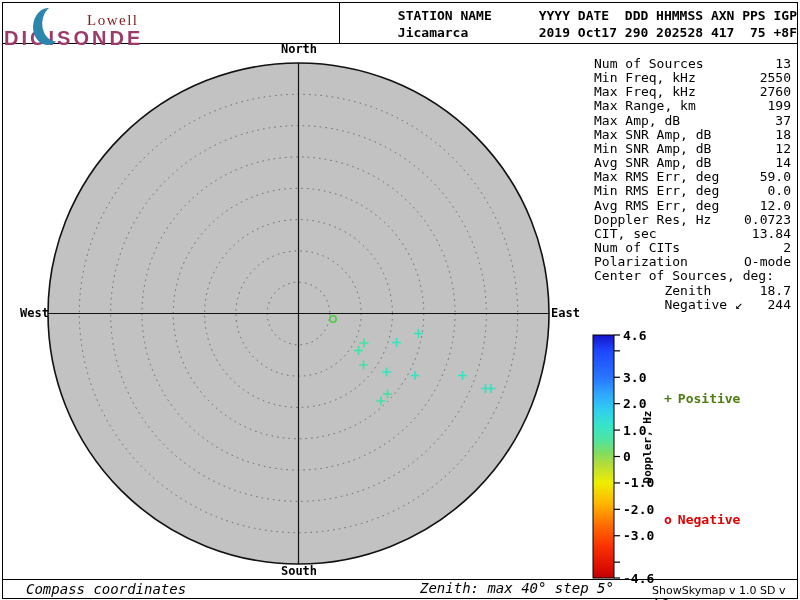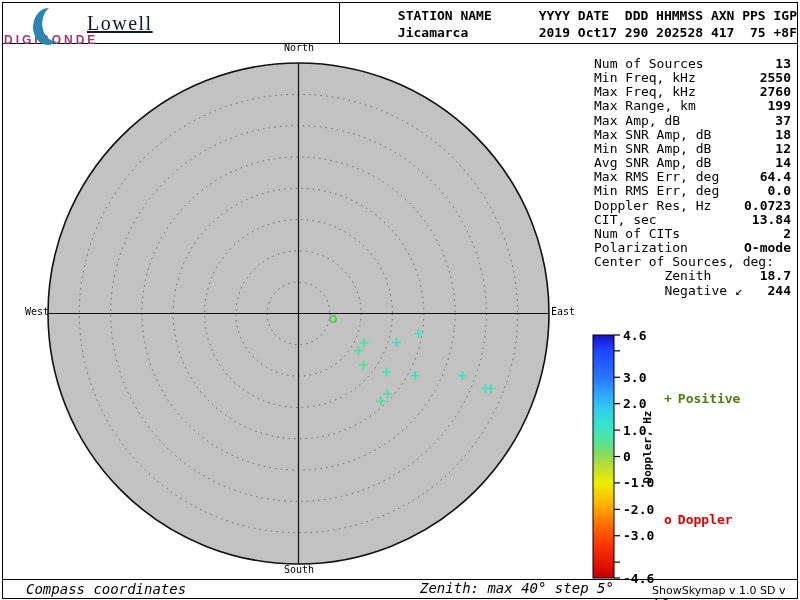--- a/index.html
+++ b/index.html
@@ -5,37 +5,37 @@
   html,body{margin:0;padding:0;background:#fff;}
   .page{position:relative;width:800px;height:600px;background:#fff;overflow:hidden;
         font-family:"DejaVu Sans Mono",monospace;color:#000;}
   .frame{position:absolute;left:2px;top:2px;width:794px;height:595px;border:1px solid #000;}
   
   .header{position:absolute;left:3px;top:3px;right:3px;height:40px;border-bottom:1px solid #000;display:flex;}
   .logo{position:relative;width:340px;height:40px;border-right:1px solid #000;box-sizing:border-box;}
   .crescent{position:absolute;left:30px;top:5px;width:30px;height:37px;border-radius:50%;
             box-shadow:inset 9px -4px 0 0 #2b85ad;transform:rotate(4deg);}
   .logo-org{margin:9px 0 0 84px;font-family:"Liberation Serif","DejaVu Serif",serif;
-            font-size:20px;letter-spacing:1.5px;color:#0f172a;text-decoration:underline;}
+            font-size:15px;letter-spacing:1.5px;color:#7f1d1d;}
   .logo-product{margin:-2px 0 0 1px;font-family:"Liberation Sans","DejaVu Sans",sans-serif;
-            font-size:12px;font-weight:bold;letter-spacing:3px;color:#9c3a6b;}
+            font-size:20px;font-weight:bold;letter-spacing:3px;color:#9c3a6b;}
   .station{padding:4px 0 0 58px;}
   .station pre{margin:0;font-family:"DejaVu Sans Mono",monospace;font-size:13px;font-weight:bold;line-height:17px;}
   
   #skymap{position:absolute;left:0;top:0;width:800px;height:600px;}
-  .compass{position:absolute;font-size:10px;font-weight:normal;}
+  .compass{position:absolute;font-size:12px;font-weight:bold;}
   .c-north{left:271px;top:42px;width:56px;text-align:center;}
   .c-south{left:271px;top:564px;width:56px;text-align:center;}
   .c-west{left:12px;top:306px;width:37px;text-align:right;}
   .c-east{left:551px;top:306px;width:40px;text-align:left;}
   
   .stats{position:absolute;left:594px;top:57px;width:197px;font-size:13px;line-height:14.15px;}
   .stat-row{display:flex;justify-content:space-between;white-space:pre;}
   .stat-label{white-space:pre;}
-  .stat-value{text-align:right;white-space:pre;font-weight:bold;}
+  .stat-value{text-align:right;white-space:pre;}
   
   #colorbar{position:absolute;left:585px;top:325px;width:130px;height:270px;z-index:3;}
   
   .legend{position:absolute;font-size:13px;font-weight:bold;}
   .legend .mk{display:inline-block;margin-right:6px;}
   .legend-pos{left:664px;top:391px;color:#4d7c0f;}
   .legend-neg{left:664px;top:512px;color:#dd0000;}
   
   .footer{position:absolute;left:3px;right:3px;top:579px;height:18px;border-top:1px solid #000;}
   .foot-text{position:absolute;font-size:14px;font-style:italic;}
@@ -94,22 +94,23 @@
 
   <div class="stats" id="stats">
       <div class="stat-row"><span class="stat-label">Num of Sources</span><span class="stat-value">13</span></div>
       <div class="stat-row"><span class="stat-label">Min Freq, kHz</span><span class="stat-value">2550</span></div>
       <div class="stat-row"><span class="stat-label">Max Freq, kHz</span><span class="stat-value">2760</span></div>
       <div class="stat-row"><span class="stat-label">Max Range, km</span><span class="stat-value">199</span></div>
       <div class="stat-row"><span class="stat-label">Max Amp, dB</span><span class="stat-value">37</span></div>
       <div class="stat-row"><span class="stat-label">Max SNR Amp, dB</span><span class="stat-value">18</span></div>
       <div class="stat-row"><span class="stat-label">Min SNR Amp, dB</span><span class="stat-value">12</span></div>
       <div class="stat-row"><span class="stat-label">Avg SNR Amp, dB</span><span class="stat-value">14</span></div>
-      <div class="stat-row"><span class="stat-label">Max RMS Err, deg</span><span class="stat-value">64.4</span></div>
+      <div class="stat-row"><span class="stat-label">Max RMS Err, deg</span><span class="stat-value">59.0</span></div>
       <div class="stat-row"><span class="stat-label">Min RMS Err, deg</span><span class="stat-value">0.0</span></div>
+      <div class="stat-row"><span class="stat-label">Avg RMS Err, deg</span><span class="stat-value">12.0</span></div>
       <div class="stat-row"><span class="stat-label">Doppler Res, Hz</span><span class="stat-value">0.0723</span></div>
       <div class="stat-row"><span class="stat-label">CIT, sec</span><span class="stat-value">13.84</span></div>
       <div class="stat-row"><span class="stat-label">Num of CITs</span><span class="stat-value">2</span></div>
       <div class="stat-row"><span class="stat-label">Polarization</span><span class="stat-value">O-mode</span></div>
       <div class="stat-row"><span class="stat-label">Center of Sources, deg:</span><span class="stat-value"></span></div>
       <div class="stat-row"><span class="stat-label">         Zenith</span><span class="stat-value">18.7</span></div>
       <div class="stat-row"><span class="stat-label">         Negative ↙</span><span class="stat-value">244</span></div>
     </div>
 
   <svg id="colorbar">
@@ -153,20 +154,20 @@
       <line x1="29" y1="237.1521739130435" x2="35" y2="237.1521739130435" stroke="#000" stroke-width="1.2"></line>
       <line x1="29" y1="253" x2="35" y2="253" stroke="#000" stroke-width="1.2"></line>
       <text x="38" y="257.5" font-size="13" font-weight="bold" font-family="&quot;DejaVu Sans Mono&quot;, monospace" fill="#000">-4.6</text>
       <text transform="translate(66 122) rotate(-90)" text-anchor="middle" font-size="11" font-weight="bold" font-family="&quot;DejaVu Sans Mono&quot;, monospace" fill="#000">Doppler, Hz</text>
     </svg>
 
   <div class="legend legend-pos">
     <span class="mk">+</span><span>Positive</span>
   </div>
   <div class="legend legend-neg">
-    <span class="mk">o</span><span>Doppler</span>
+    <span class="mk">o</span><span>Negative</span>
   </div>
 
   <div class="footer"></div>
   <div class="foot-text f-left">Compass coordinates</div>
   <div class="foot-text f-center">Zenith: max 40°  step 5°</div>
   <div class="foot-text f-right">ShowSkymap v 1.0   SD v 4.2</div>
 </div>
 
 </body></html>

